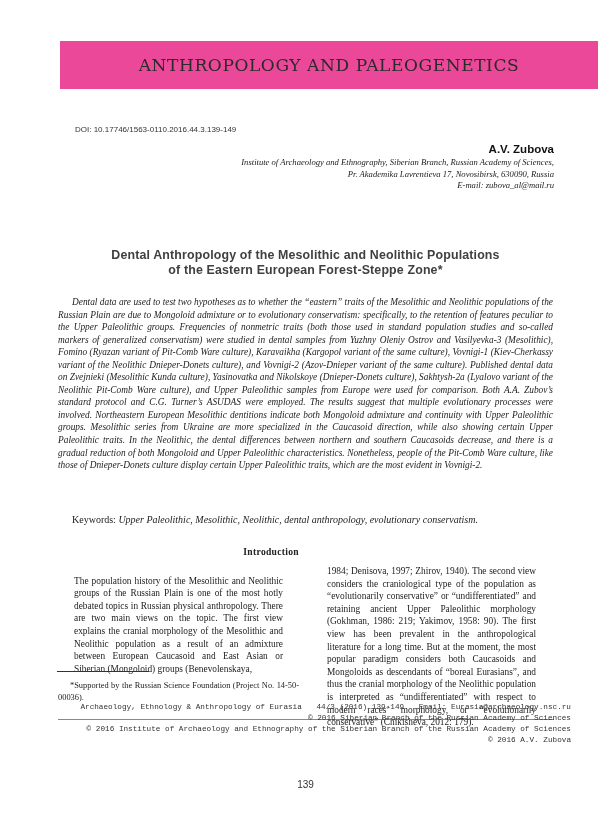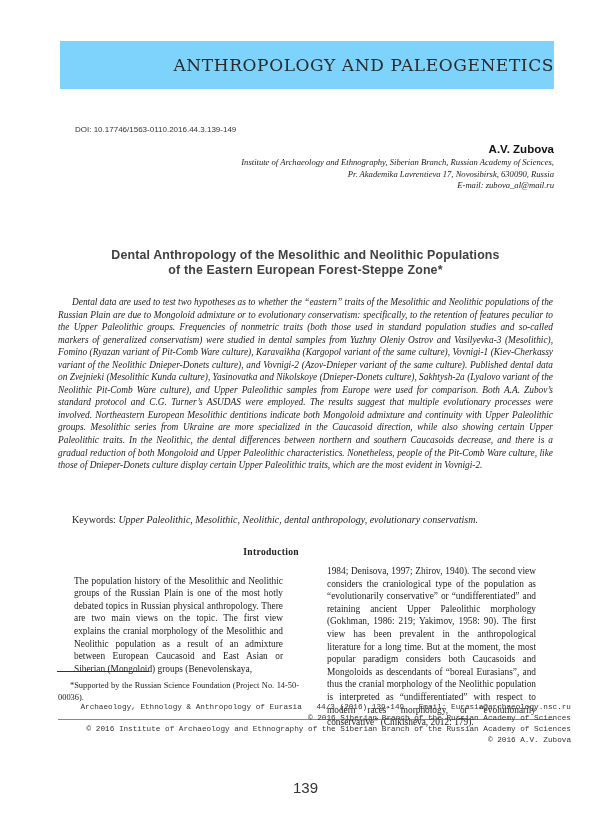--- a/index.html
+++ b/index.html
@@ -1,19 +1,19 @@
 <!DOCTYPE html>
 <html><head>
 <meta charset="utf-8">
 <style>
   html, body { margin: 0; padding: 0; background: #ffffff; }
   body { width: 611px; height: 820px; position: relative; overflow: hidden; color: #1a1a1a; }
   .band {
-    position: absolute; left: 60px; top: 41px; width: 494px; height: 48px;
-    background: #7dd3fc; display: flex; align-items: center; justify-content: flex-end;
+    position: absolute; left: 60px; top: 41px; width: 538px; height: 48px;
+    background: #ec4899; display: flex; align-items: center; justify-content: center;
   }
   .band-title {
     font-family: "DejaVu Serif", serif; font-size: 17px; letter-spacing: 0.6px;
     color: #2a2a2a; white-space: nowrap;
   }
   .doi {
     position: absolute; left: 75px; top: 125px;
     font-family: "Liberation Sans", sans-serif; font-size: 8px; color: #333;
   }
   .author-block { position: absolute; right: 57px; top: 143px; text-align: right; }
@@ -57,21 +57,21 @@
     text-align: justify; text-indent: 12px;
   }
   .footer-rule { position: absolute; left: 58px; width: 496px; top: 719px; height: 0; border-top: 1px solid #888; }
   .footer {
     position: absolute; left: 40px; width: 531px; top: 702px; text-align: right;
     font-family: Liberation Mono, monospace; font-size: 7.7px; line-height: 11px; color: #333;
   }
   .footer .gap { display: inline-block; width: 10px; }
   .page-num {
     position: absolute; left: 0; width: 611px; top: 779px; text-align: center;
-    font-family: "Liberation Sans", sans-serif; font-size: 15px; color: #333;
+    font-family: "Liberation Sans", sans-serif; font-size: 10px; color: #333;
   }
 </style>
 </head>
 <body>
 
 <div class="band">
   <span class="band-title">ANTHROPOLOGY AND PALEOGENETICS</span>
 </div>
 
 <div class="doi">DOI: 10.17746/1563-0110.2016.44.3.139-149</div>

